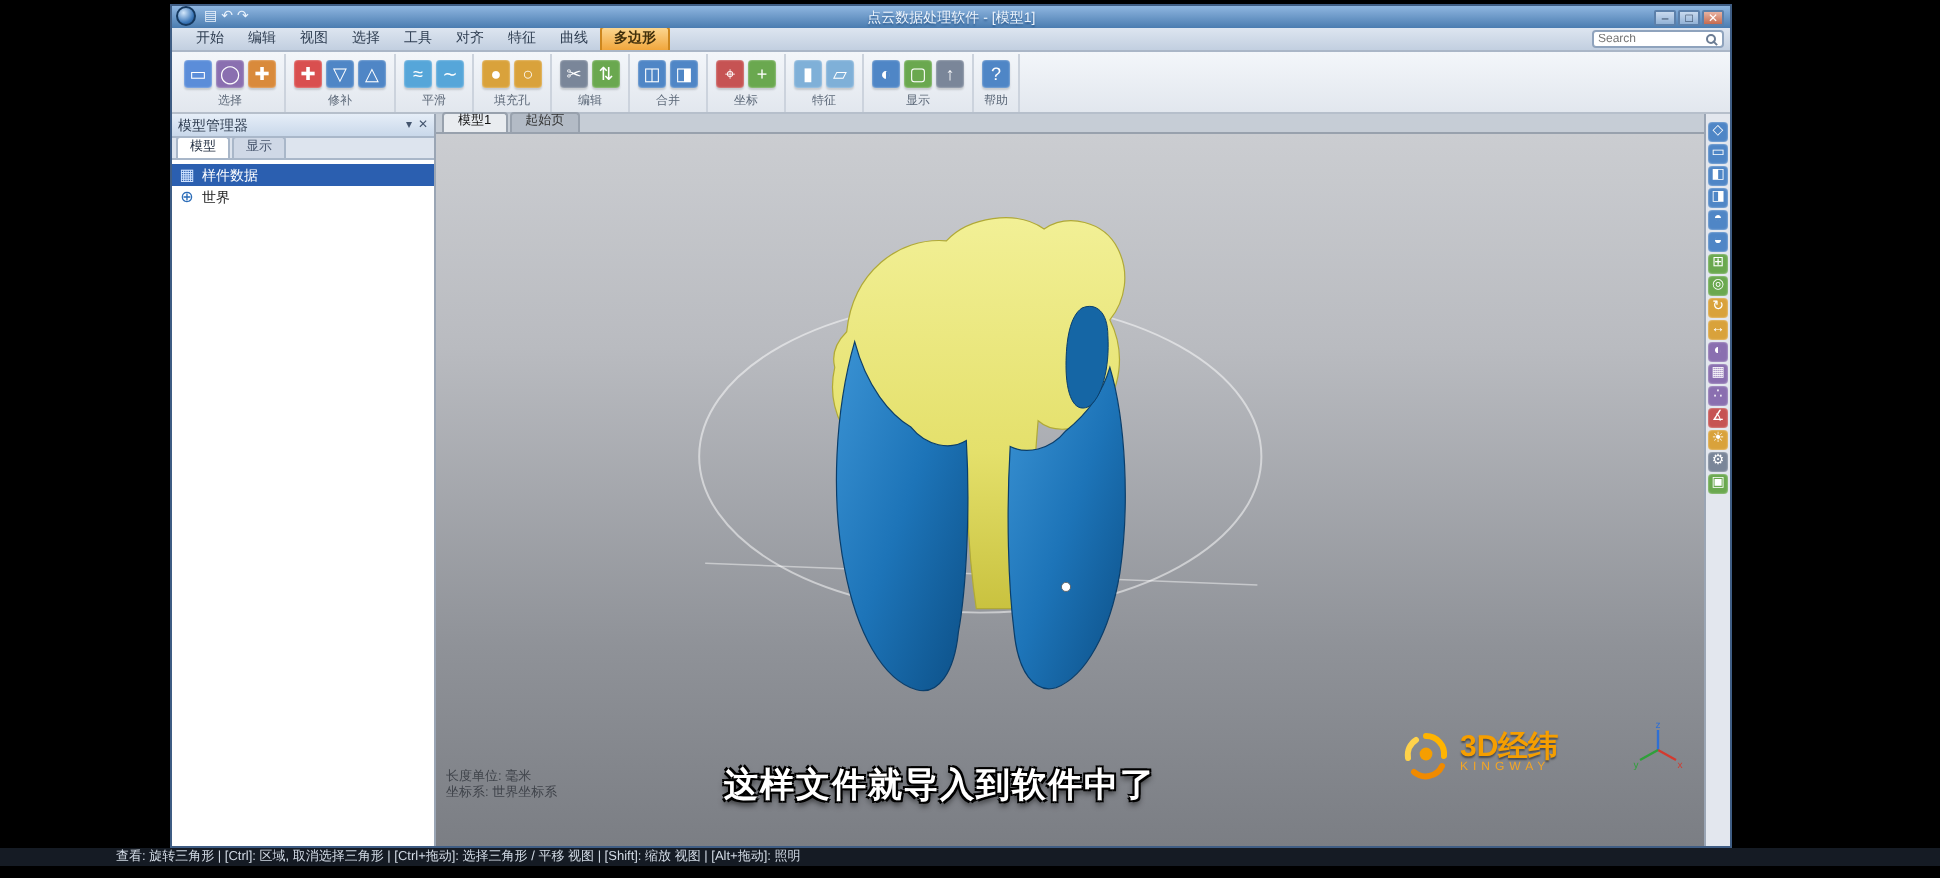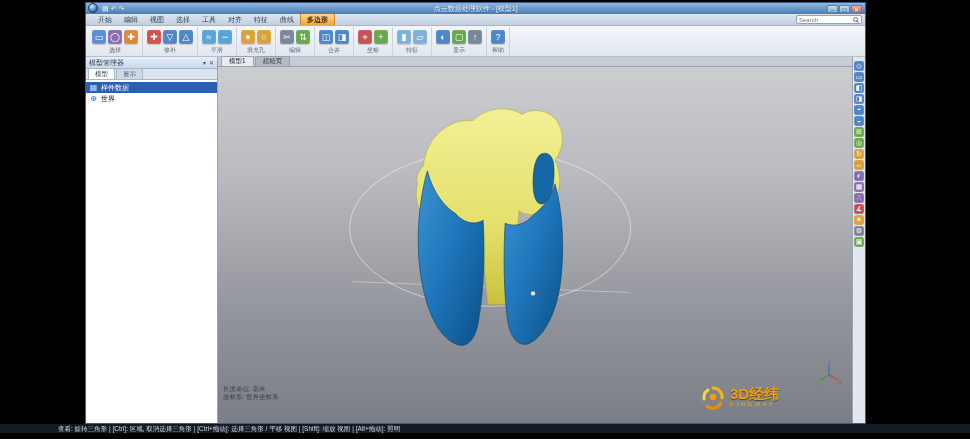--- a/index.html
+++ b/index.html
@@ -93,21 +93,21 @@
   .statusbar { position:absolute; left:0; right:0; top:424px; height:9px; background:#151b24;
                color:#d3dbe6; font-size:6.5px; line-height:9px; padding-left:58px;
                white-space:nowrap; overflow:hidden; }
 
   
   .subtitle { position:absolute; top:381px; left:0; right:30px; text-align:center;
               font-size:17px; font-weight:bold; color:#fff; letter-spacing:1px;
               text-shadow:-1px -1px 0 #000, 1px -1px 0 #000, -1px 1px 0 #000, 1px 1px 0 #000, 0 2px 3px rgba(0,0,0,.8); }
 
   
-  .watermark { position:absolute; left:700px; top:384px; display:flex; align-items:center; gap:4px; }
+  .watermark { position:absolute; left:700px; top:364px; display:flex; align-items:center; gap:4px; }
   .wm-logo { width:26px; height:26px; }
   .wm-brand { font-size:15px; font-weight:bold; color:#f59e00; line-height:15px;
               text-shadow:0 1px 1px rgba(0,0,0,.45); white-space:nowrap; }
   .wm-sub { font-size:6px; color:#f5a623; letter-spacing:2.5px; line-height:7px; }
 </style>
 </head>
 <body>
 
 <div class="stage">
 
@@ -328,20 +328,21 @@
           <span class="railbtn" style="background: rgb(106, 168, 79);">▣</span>
         </div>
 
     </div>
   </div>
 
   <div class="statusbar">
     <span>查看: 旋转三角形 | [Ctrl]: 区域, 取消选择三角形 | [Ctrl+拖动]: 选择三角形 / 平移 视图 | [Shift]: 缩放 视图 | [Alt+拖动]: 照明</span>
   </div>
 
+  <div class="subtitle">这样文件就导入到软件中了</div>
 
   <div class="watermark">
     <svg class="wm-logo" viewBox="0 0 26 26">
       <path d="M13 4 a9 9 0 0 1 9 10" fill="none" stroke="#ffb400" stroke-width="3" stroke-linecap="round"></path>
       <path d="M21 19 a9 9 0 0 1 -14 3" fill="none" stroke="#f08a00" stroke-width="3" stroke-linecap="round"></path>
       <path d="M4 15 a9 9 0 0 1 4 -9" fill="none" stroke="#ffd24a" stroke-width="3" stroke-linecap="round"></path>
       <circle cx="13" cy="13" r="3.2" fill="#f59e00"></circle>
     </svg>
     <div class="wm-text">
       <div class="wm-brand">3D经纬</div>

